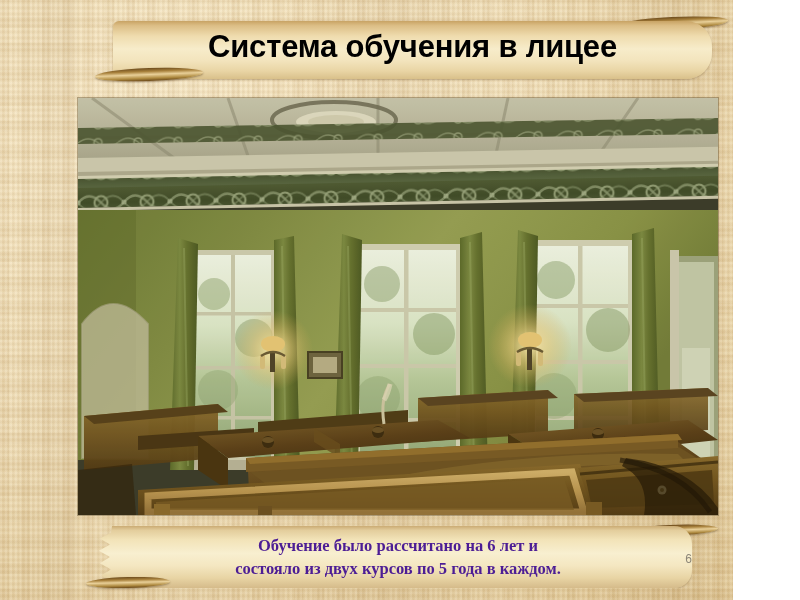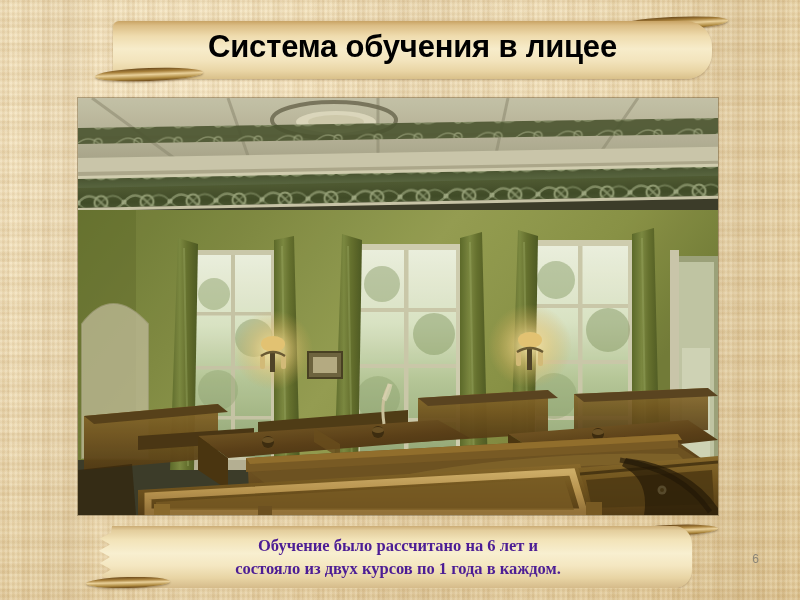--- a/index.html
+++ b/index.html
@@ -8,21 +8,21 @@
     padding: 0;
     background: #ffffff;
   }
   body {
     font-family: "Liberation Sans", sans-serif;
   }
 
   
   #slide {
     position: relative;
-    width: 800px;
+    width: 733px;
     height: 600px;
     overflow: hidden;
     background-color: #e8d4a8;
   }
 
   
   #slide-bg {
     position: absolute;
     inset: 0;
     background-color: #ecd9ad;
@@ -484,19 +484,19 @@
       </g>
     </svg>
   </div>
 
   <div id="caption-banner">
     <div id="caption-curl-right"></div>
     <div id="caption-body"></div>
     <div id="caption-curl-left"></div>
     <div id="caption-text">
       <span class="cap-line">Обучение было рассчитано на 6 лет и</span>
-      <span class="cap-line">состояло из двух курсов по 1 года в каждом.</span>
+      <span class="cap-line">состояло из двух курсов по 5 года в каждом.</span>
     </div>
   </div>
 
   <div id="slide-number">6</div>
 
 </div>
 
 </body></html>

